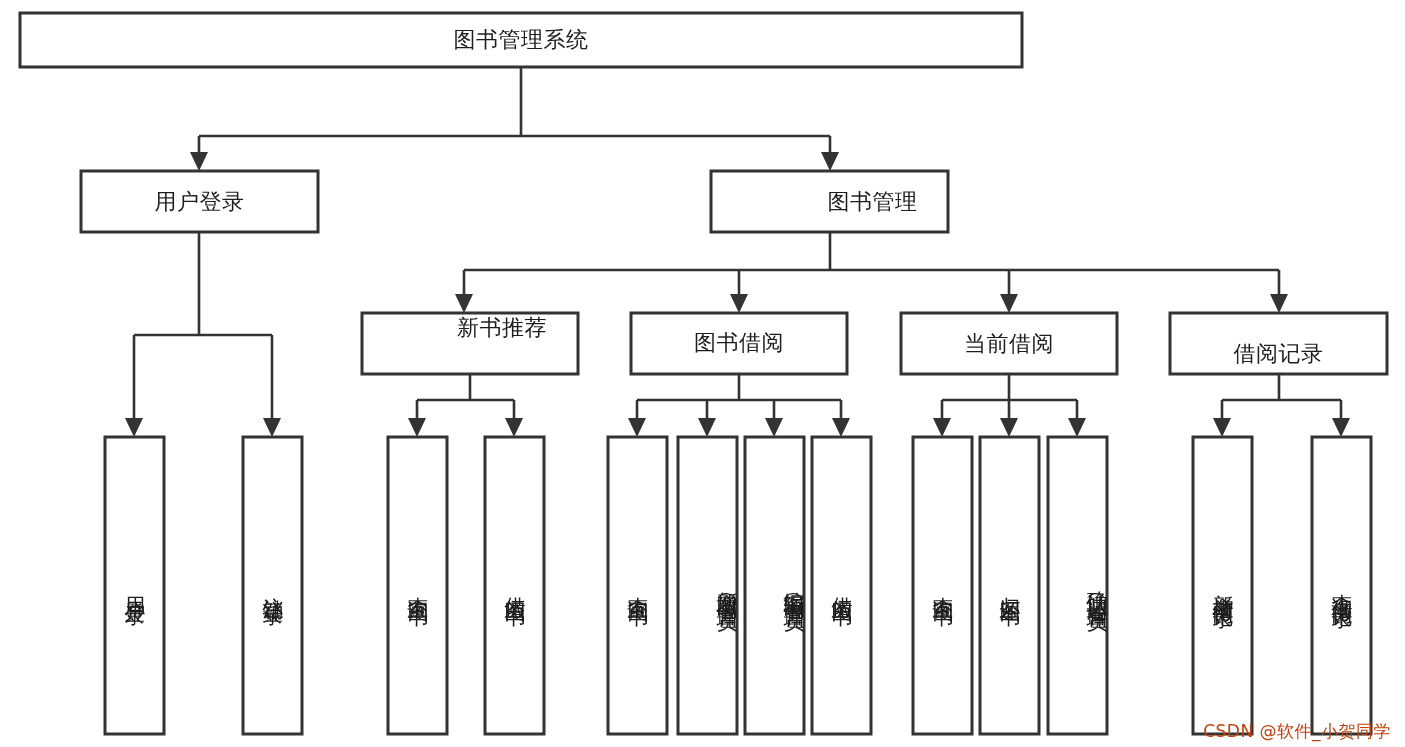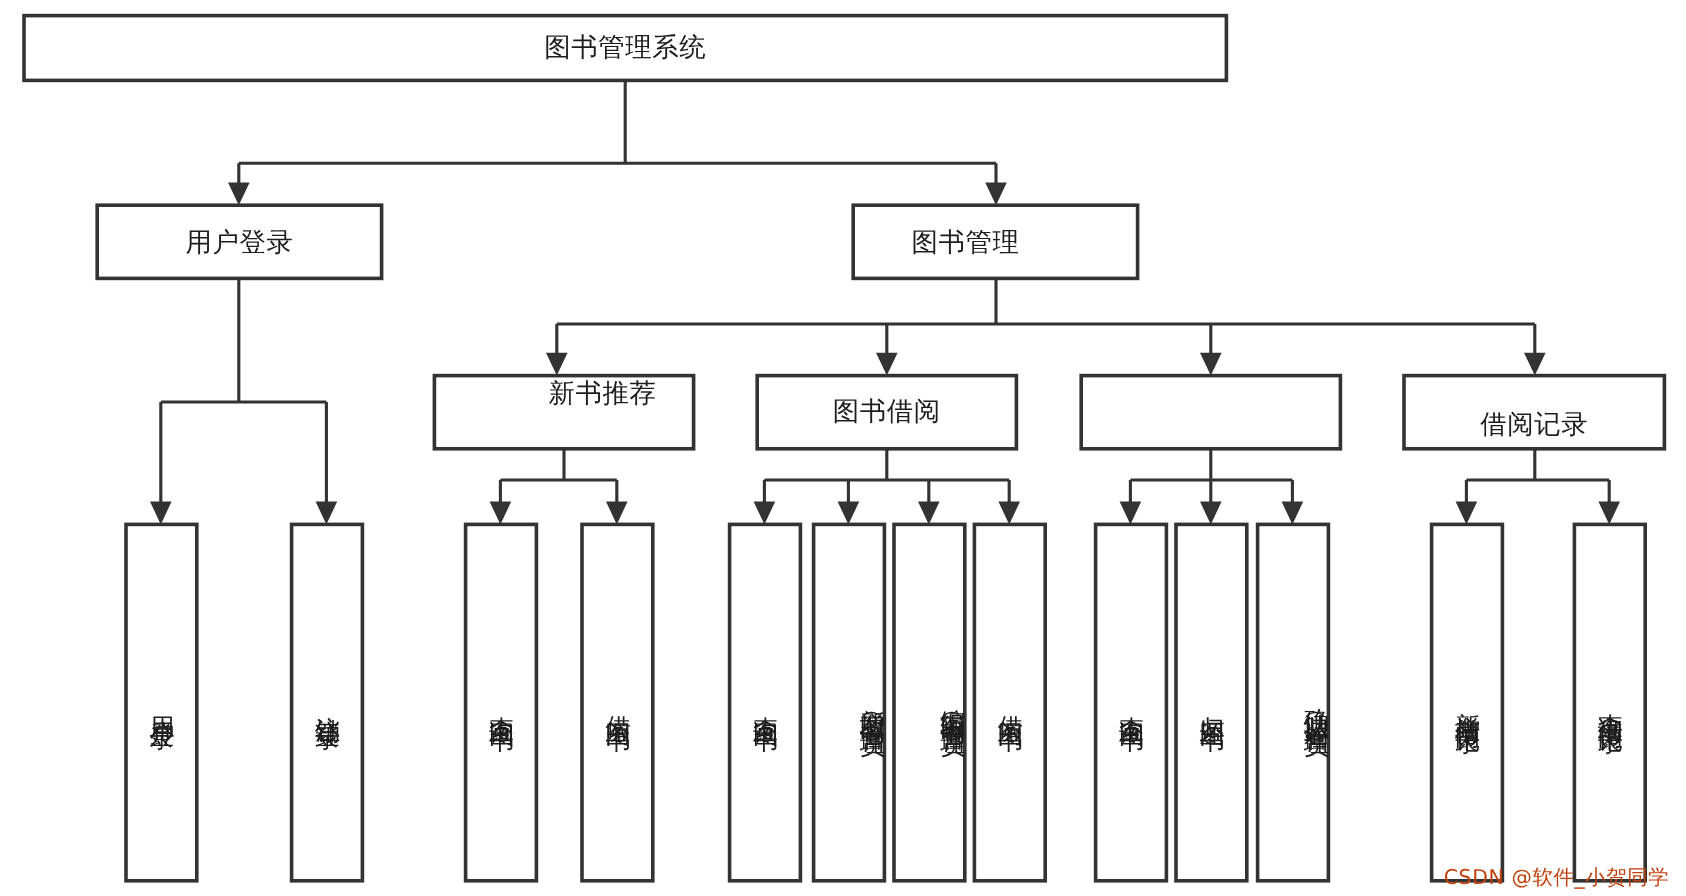--- a/index.html
+++ b/index.html
@@ -170,24 +170,25 @@
     <rect class="node-box" x="980" y="437" width="59" height="297"></rect>
     <rect class="node-box" x="1048" y="437" width="59" height="297"></rect>
 
     <rect class="node-box" x="1193" y="437" width="59" height="297"></rect>
     <rect class="node-box" x="1312" y="437" width="59" height="297"></rect>
   </svg>
 
   <div class="node-label-h" style="left:20px; top:13px; width:1002px; height:54px;">图书管理系统</div>
 
   <div class="node-label-h" style="left:81px; top:171px; width:237px; height:61px;">用户登录</div>
-  <div class="node-label-h" style="left:686px; top:171px; width:237px; height:61px;">图书管理</div>
+  <div class="node-label-h" style="left:754px; top:171px; width:237px; height:61px;">图书管理</div>
 
   <div class="node-label-h" style="left:362px; top:297px; width:236px; height:61px;padding-left:22px;">新书推荐</div>
   <div class="node-label-h" style="left:631px; top:312px; width:216px; height:61px;">图书借阅</div>
+  <div class="node-label-h" style="left:901px; top:313px; width:216px; height:61px;">当前借阅</div>
   <div class="node-label-h" style="left:1170px; top:323px; width:217px; height:61px;">借阅记录</div>
 
   <div class="node-label-v" style="left:105px; top:437px; width:59px; height:297px;">用户登录</div>
   <div class="node-label-v" style="left:243px; top:437px; width:59px; height:297px;">注销登录</div>
 
   <div class="node-label-v" style="left:388px; top:437px; width:59px; height:297px;">查询图书</div>
   <div class="node-label-v" style="left:485px; top:437px; width:59px; height:297px;">借阅图书</div>
 
   <div class="node-label-v" style="left:608px; top:437px; width:59px; height:297px;">查询图书</div>
   <div class="node-label-v" style="left:678px; top:440px; width:59px; height:294px; align-items:flex-start;">新增图书（管理员）</div>

